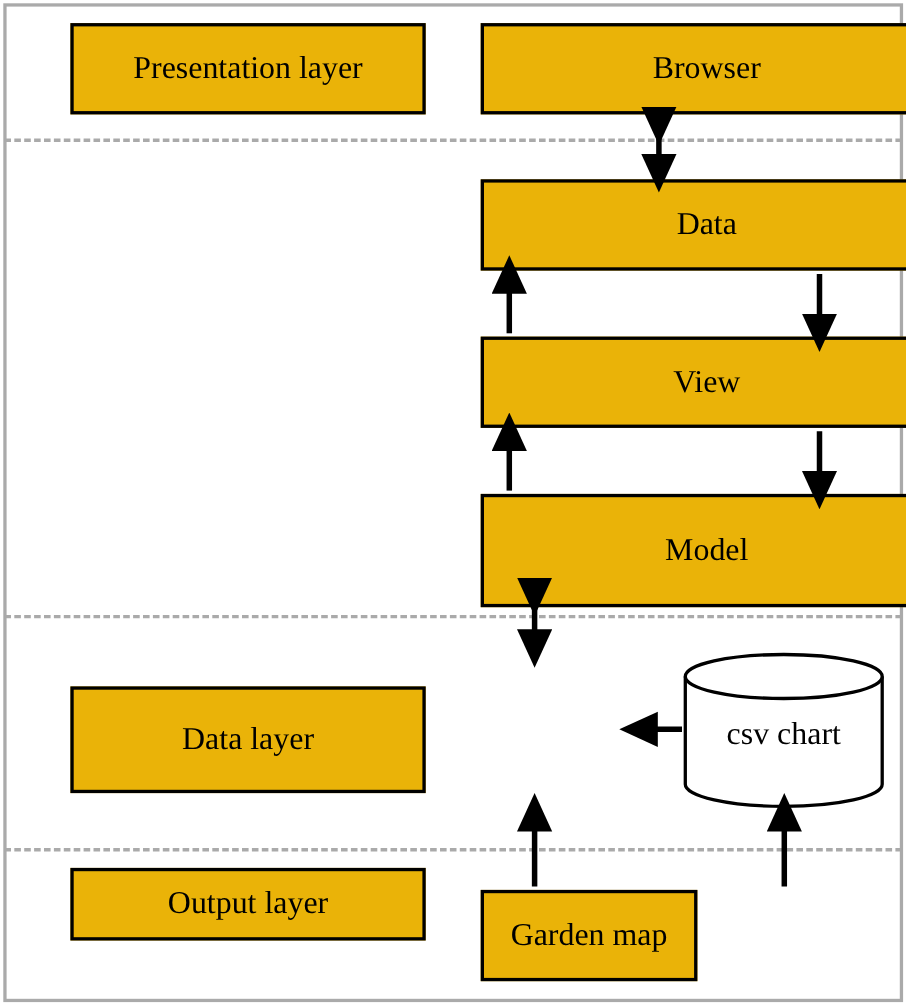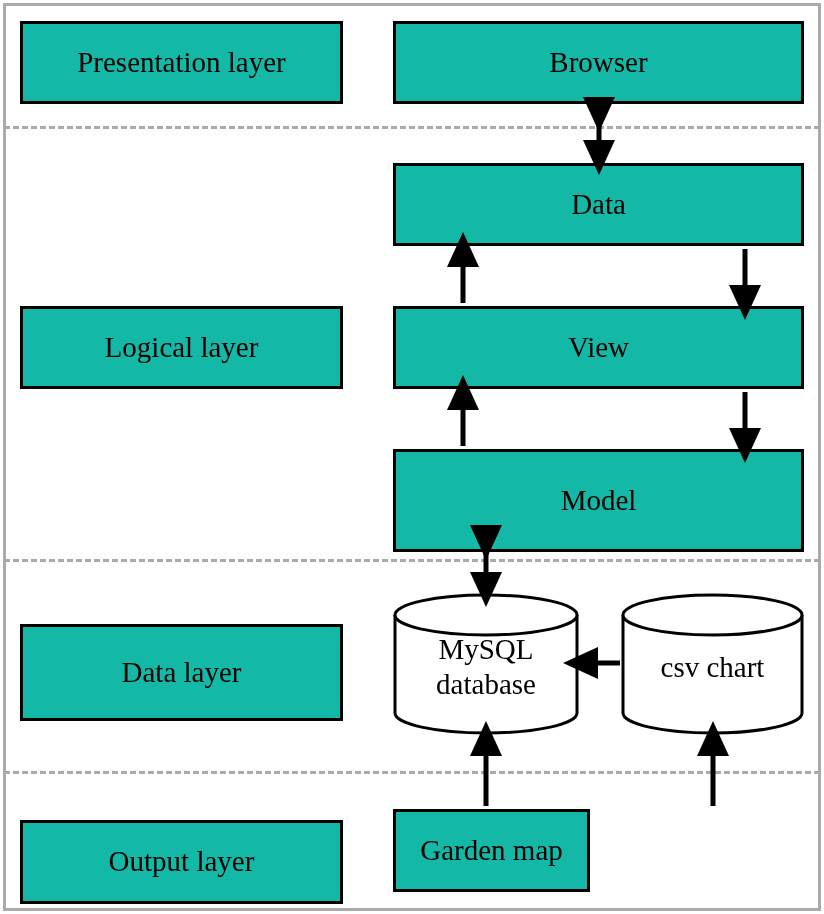--- a/index.html
+++ b/index.html
@@ -34,28 +34,29 @@
     left: 4px;
     width: 816px;
     height: 0;
     border-top: 3px dashed #aaaaaa;
   }
   
   .box {
     position: absolute;
     border: 3px solid #000000;
     box-sizing: border-box;
-    background: #14b8a6;
+    background: #eab308;
     display: flex;
     align-items: center;
     justify-content: center;
     font-size: 29px;
     color: #000000;
     line-height: 1.15;
     text-align: center;
+    margin-left: 44px;
   }
   
   .cylinder {
     position: absolute;
     box-sizing: border-box;
   }
   .cylinder svg {
     position: absolute;
     left: 0;
     top: 0;
@@ -92,44 +93,33 @@
 <div id="canvas">
 
   <div class="outer-frame"></div>
 
   <div class="layer-divider" style="top:126px;"></div>
   <div class="layer-divider" style="top:559px;"></div>
   <div class="layer-divider" style="top:771px;"></div>
 
   <div class="box" style="left:20px; top:21px; width:323px; height:83px;">Presentation layer</div>
 
-  <div class="box" style="left:20px; top:306px; width:323px; height:83px;">Logical layer</div>
 
   <div class="box" style="left:20px; top:624px; width:323px; height:97px;">Data layer</div>
 
-  <div class="box" style="left:20px; top:820px; width:323px; height:84px;">Output layer</div>
+  <div class="box" style="left:20px; top:789px; width:323px; height:66px;">Output layer</div>
 
   <div class="box" style="left:393px; top:21px; width:411px; height:83px;">Browser</div>
 
   <div class="box" style="left:393px; top:163px; width:411px; height:83px;">Data</div>
 
   <div class="box" style="left:393px; top:306px; width:411px; height:83px;">View</div>
 
   <div class="box" style="left:393px; top:449px; width:411px; height:103px;">Model</div>
 
-  <div class="cylinder" style="left:392px; top:592px; width:188px; height:144px;">
-    <svg width="188" height="144" viewBox="0 0 188 144">
-      <path d="M3,23 L3,121 A91,20 0 0 0 185,121 L185,23" fill="#ffffff" stroke="#000000" stroke-width="3"></path>
-      <ellipse cx="94" cy="23" rx="91" ry="20" fill="#ffffff" stroke="#000000" stroke-width="3"></ellipse>
-    </svg>
-    <div class="cyl-label">
-      <span>MySQL</span>
-      <span>database</span>
-    </div>
-  </div>
 
   <div class="cylinder" style="left:620px; top:592px; width:185px; height:144px;">
     <svg width="185" height="144" viewBox="0 0 185 144">
       <path d="M3,23 L3,121 A89.5,20 0 0 0 182,121 L182,23" fill="#ffffff" stroke="#000000" stroke-width="3"></path>
       <ellipse cx="92.5" cy="23" rx="89.5" ry="20" fill="#ffffff" stroke="#000000" stroke-width="3"></ellipse>
     </svg>
     <div class="cyl-label">
       <span>csv chart</span>
     </div>
   </div>

